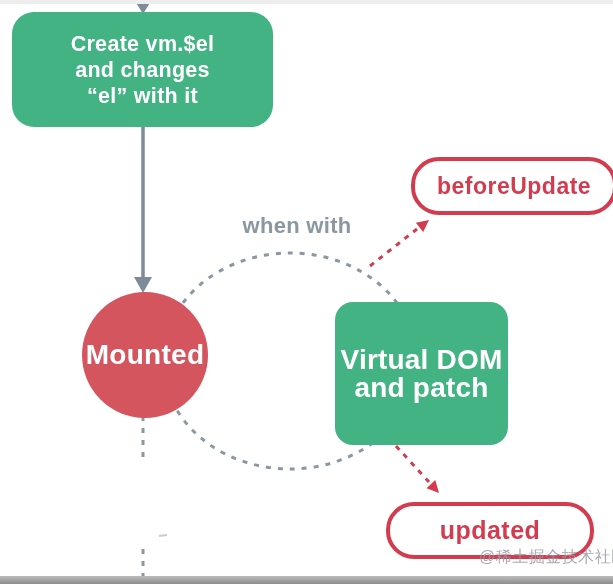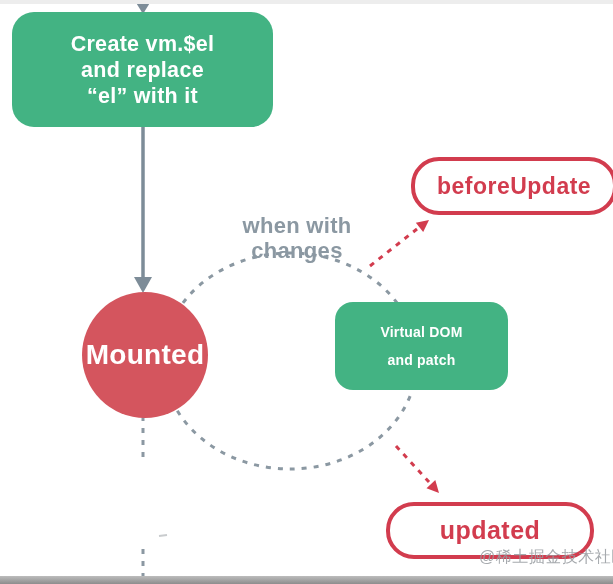--- a/index.html
+++ b/index.html
@@ -44,23 +44,23 @@
   .create-box {
     left: 12px; top: 12px;
     width: 261px; height: 115px;
     border-radius: 22px;
     font-size: 21.5px;
     line-height: 26px;
     letter-spacing: 0.3px;
   }
   .vdom-box {
     left: 335px; top: 302px;
-    width: 173px; height: 88px;
+    width: 173px; height: 143px;
     border-radius: 18px;
-    font-size: 14px;
+    font-size: 28px;
     line-height: 28px;
     letter-spacing: 0.2px;
   }
 
   .mounted-circle {
     left: 82px; top: 292px;
     width: 126px; height: 126px;
     border-radius: 50%;
     background: #d4555e;
     color: #ffffff;
@@ -141,27 +141,26 @@
     <polygon points="429,220 423.2,232.1 415.8,222.7" fill="#d23c4e"></polygon>
 
     <line x1="396" y1="446" x2="429" y2="482" stroke="#d23c4e" stroke-width="3" stroke-dasharray="5 6"></line>
     <polygon points="439,493 426.5,488.2 435.3,480.1" fill="#d23c4e"></polygon>
   </svg>
 
   <div class="abs top-strip"></div>
 
   <div class="abs green-box create-box">
     <div>Create vm.$el</div>
-    <div>and replace</div>
+    <div>and changes</div>
     <div>“el” with it</div>
   </div>
 
   <div class="abs loop-note">
     <div>when with</div>
-    <div>changes</div>
   </div>
 
   <div class="abs hook-box before-update-box">
     <span>beforeUpdate</span>
   </div>
 
   <div class="abs mounted-circle">
     <span>Mounted</span>
   </div>
 

